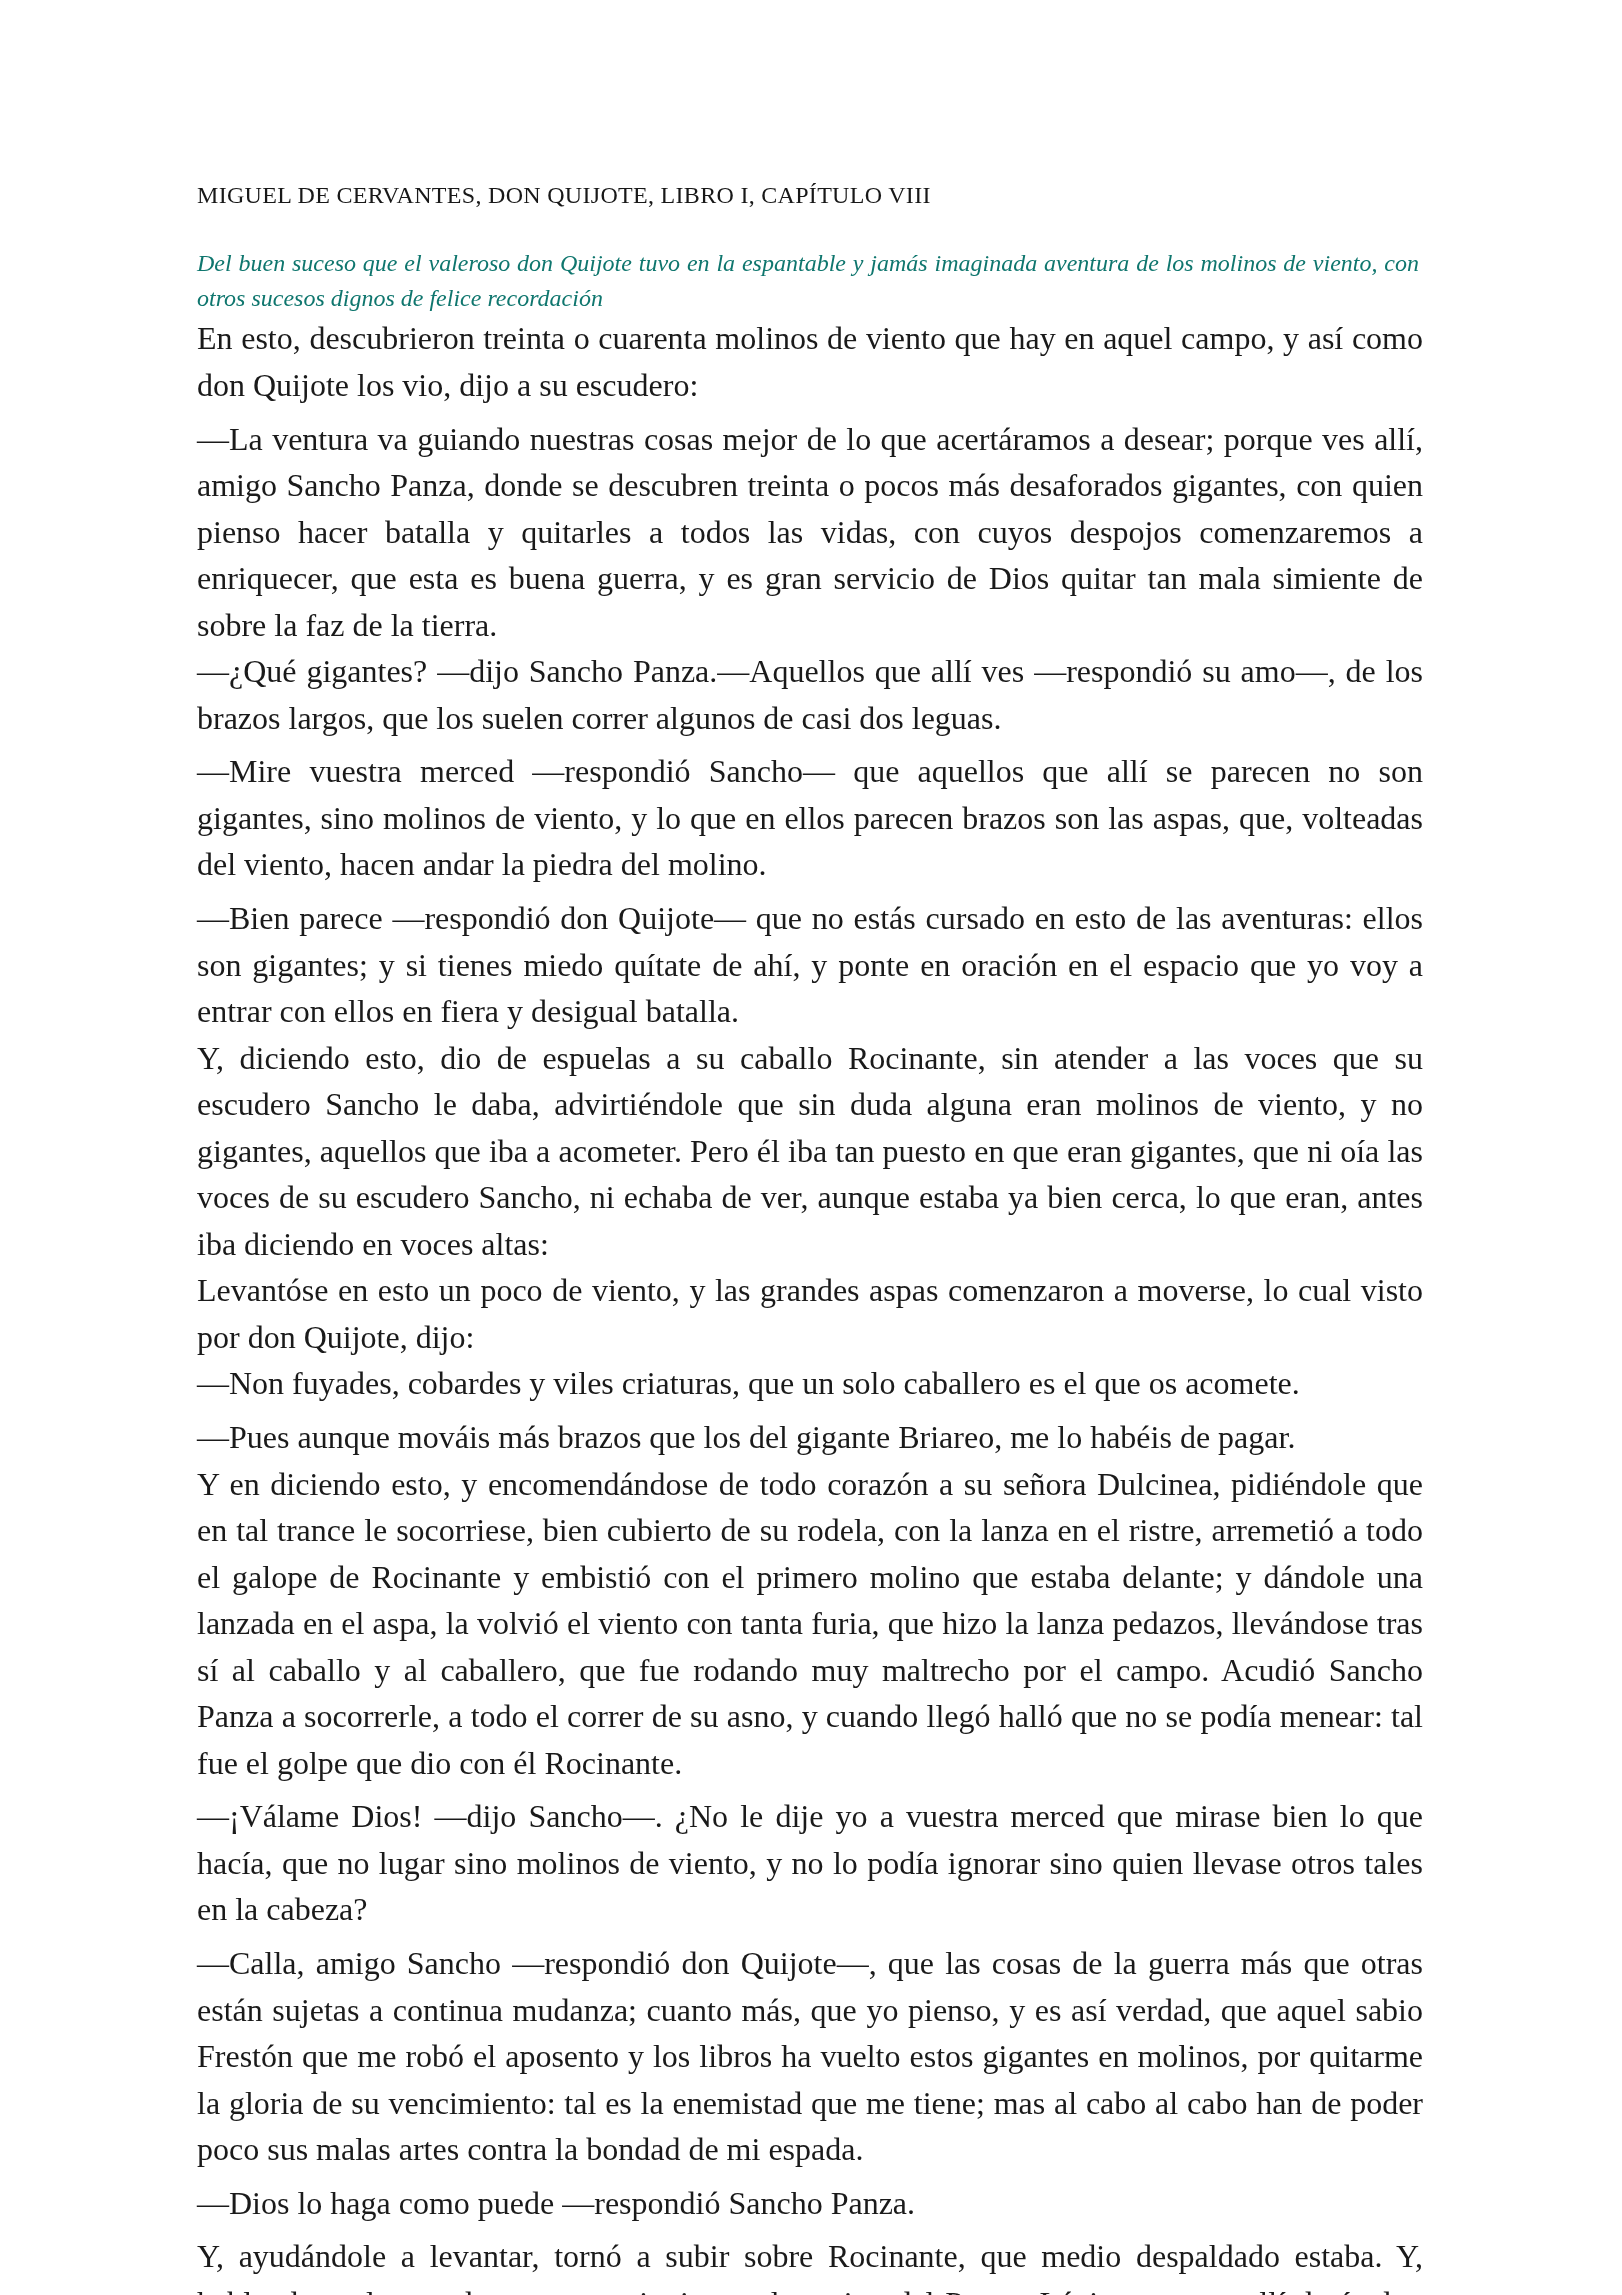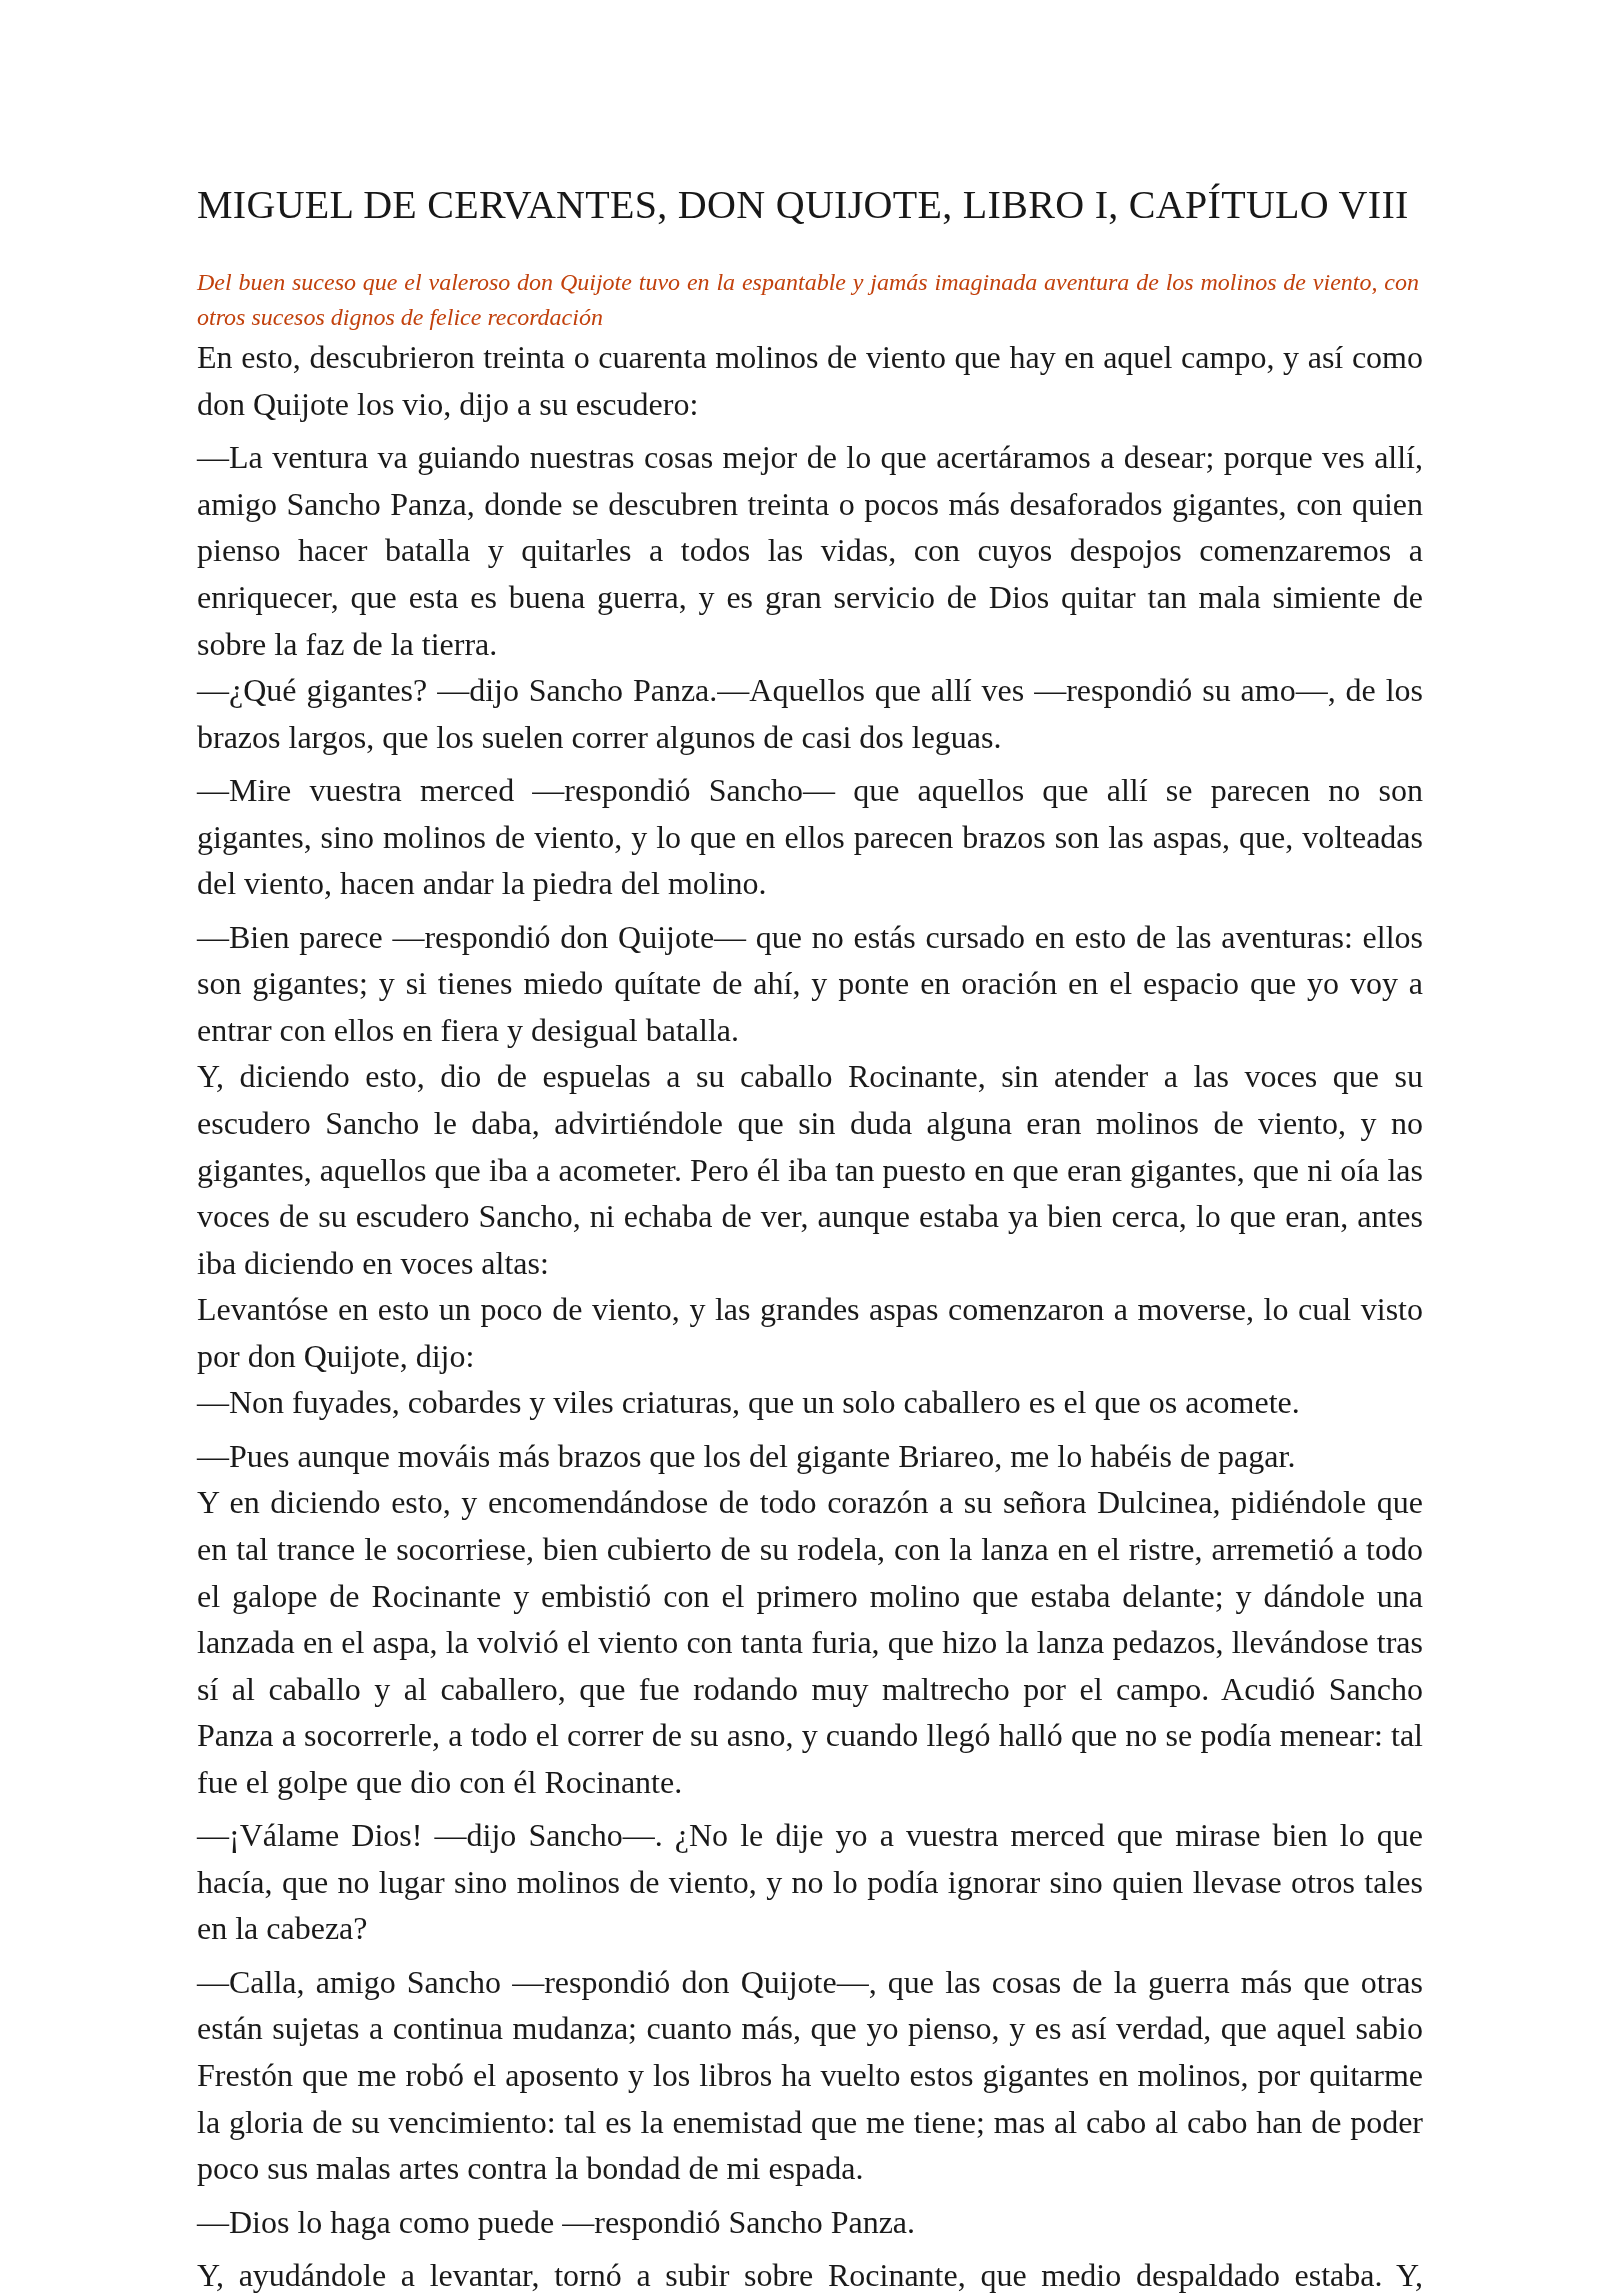--- a/index.html
+++ b/index.html
@@ -26,37 +26,37 @@
 
   .content {
     position: absolute;
     left: 197px;
     top: 181px;
     width: 1226px;
   }
 
   .doc-title {
     font-family: "Liberation Serif", "DejaVu Serif", serif;
-    font-size: 40px;
+    font-size: 24px;
     line-height: 1.18;
     letter-spacing: 0.3px;
     font-weight: 400;
     color: #181818;
     margin: 0 0 37px 0;
     white-space: nowrap;
   }
 
   .subtitle {
     font-style: italic;
     font-size: 24px;
     line-height: 1.44;
     text-align: justify;
     text-justify: inter-word;
     margin: 0 4px 0 0;
-    color: #c2410c;
+    color: #0f766e;
   }
 
   p.para {
     font-size: 32px;
     line-height: 1.455;
     text-align: justify;
     text-justify: inter-word;
     margin: 0;
     color: #1a1a1a;
     hyphens: none;

